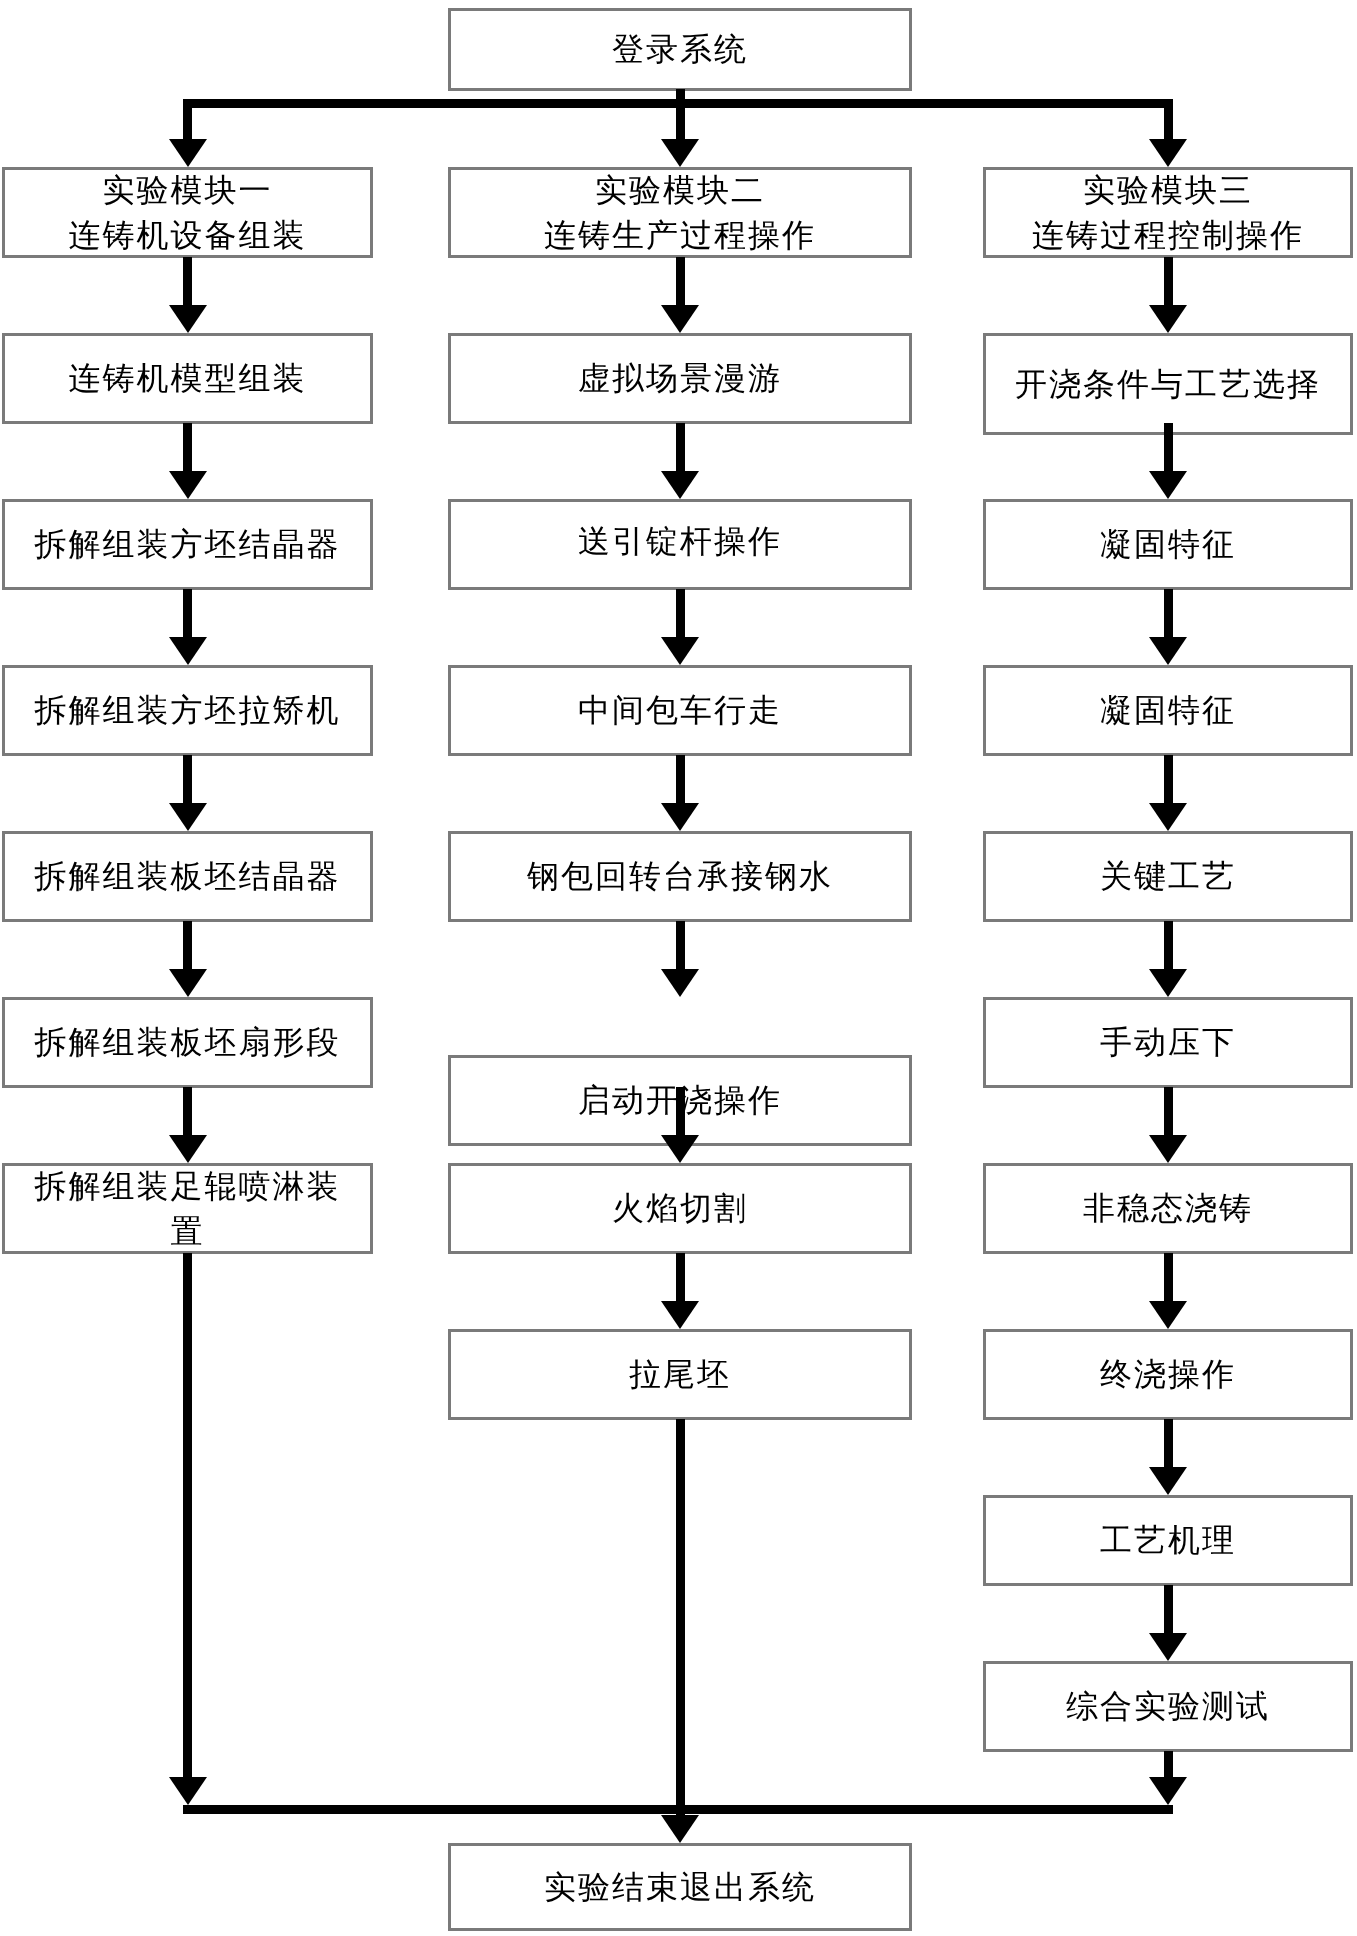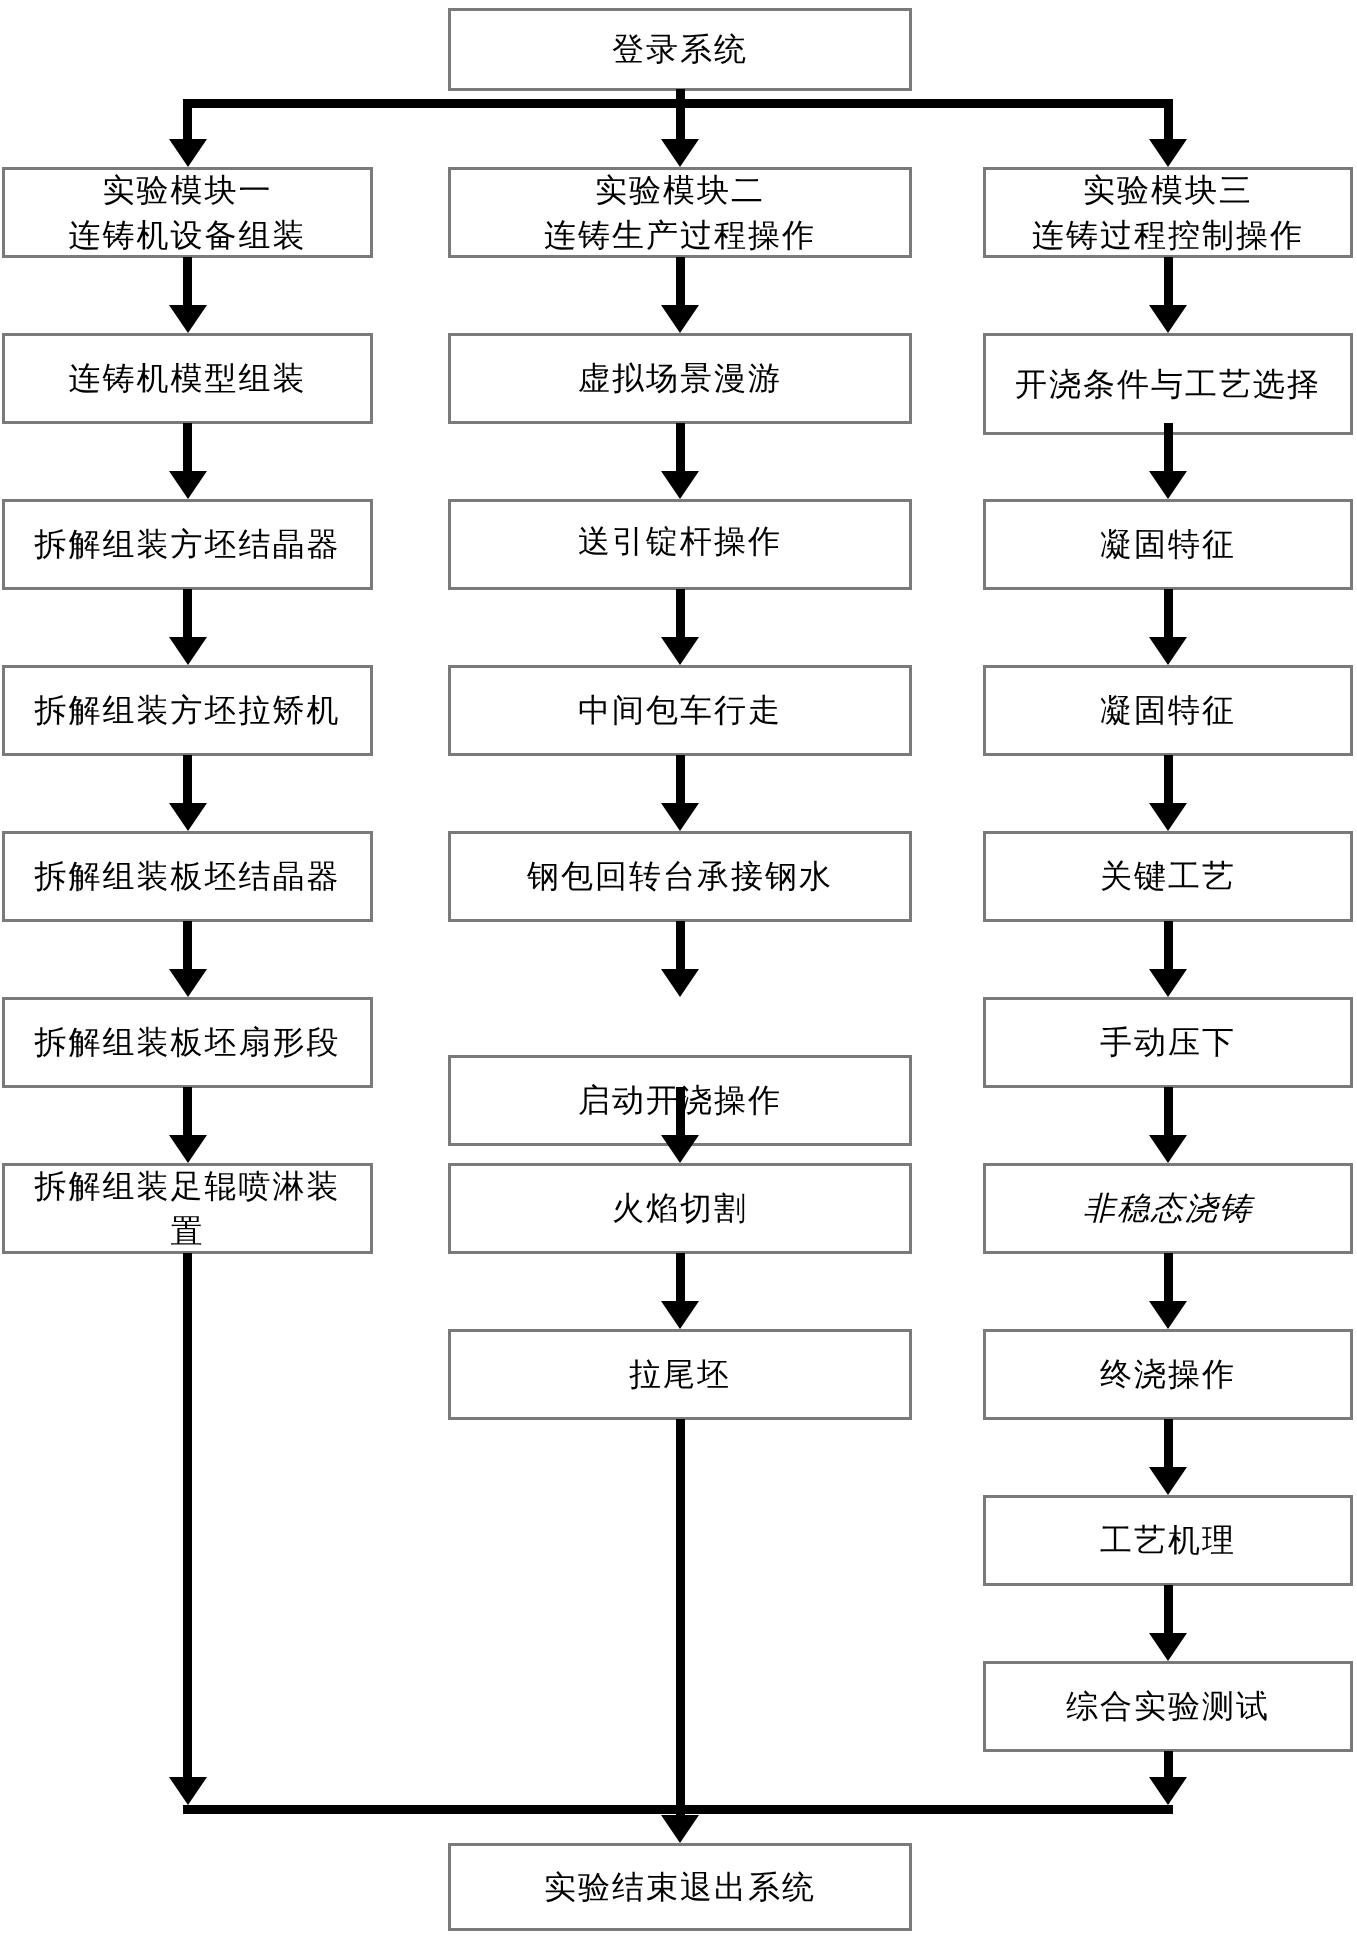--- a/index.html
+++ b/index.html
@@ -113,21 +113,21 @@
     <div class="cline" style="left: 675.5px; top: 1419px; width: 9px; height: 396px;"></div>
     <div class="ahead" style="left: 661px; top: 1815px;"></div>
     <div class="cline" style="left: 1163.5px; top: 107px; width: 9px; height: 34px;"></div>
     <div class="ahead" style="left: 1149px; top: 139px;"></div>
     <div class="node" style="left: 983px; top: 167px; width: 370px; height: 91px;"><div>实验模块三</div><div>连铸过程控制操作</div></div>
     <div class="node" style="left: 983px; top: 333px; width: 370px; height: 102px;">开浇条件与工艺选择</div>
     <div class="node" style="left: 983px; top: 499px; width: 370px; height: 91px;">凝固特征</div>
     <div class="node" style="left: 983px; top: 665px; width: 370px; height: 91px;">凝固特征</div>
     <div class="node" style="left: 983px; top: 831px; width: 370px; height: 91px; text-align: right;">关键工艺</div>
     <div class="node" style="left: 983px; top: 997px; width: 370px; height: 91px;">手动压下</div>
-    <div class="node" style="left: 983px; top: 1163px; width: 370px; height: 91px; font-style: italic;">非稳态浇铸</div>
+    <div class="node" style="left: 983px; top: 1163px; width: 370px; height: 91px;">非稳态浇铸</div>
     <div class="node" style="left: 983px; top: 1329px; width: 370px; height: 91px;">终浇操作</div>
     <div class="node" style="left: 983px; top: 1495px; width: 370px; height: 91px;">工艺机理</div>
     <div class="node" style="left: 983px; top: 1661px; width: 370px; height: 91px;">综合实验测试</div>
     <div class="cline" style="left: 1163.5px; top: 257px; width: 9px; height: 49px;"></div>
     <div class="ahead" style="left: 1149px; top: 305px;"></div>
     <div class="cline" style="left: 1163.5px; top: 423px; width: 9px; height: 49px;"></div>
     <div class="ahead" style="left: 1149px; top: 471px;"></div>
     <div class="cline" style="left: 1163.5px; top: 589px; width: 9px; height: 49px;"></div>
     <div class="ahead" style="left: 1149px; top: 637px;"></div>
     <div class="cline" style="left: 1163.5px; top: 755px; width: 9px; height: 49px;"></div>

